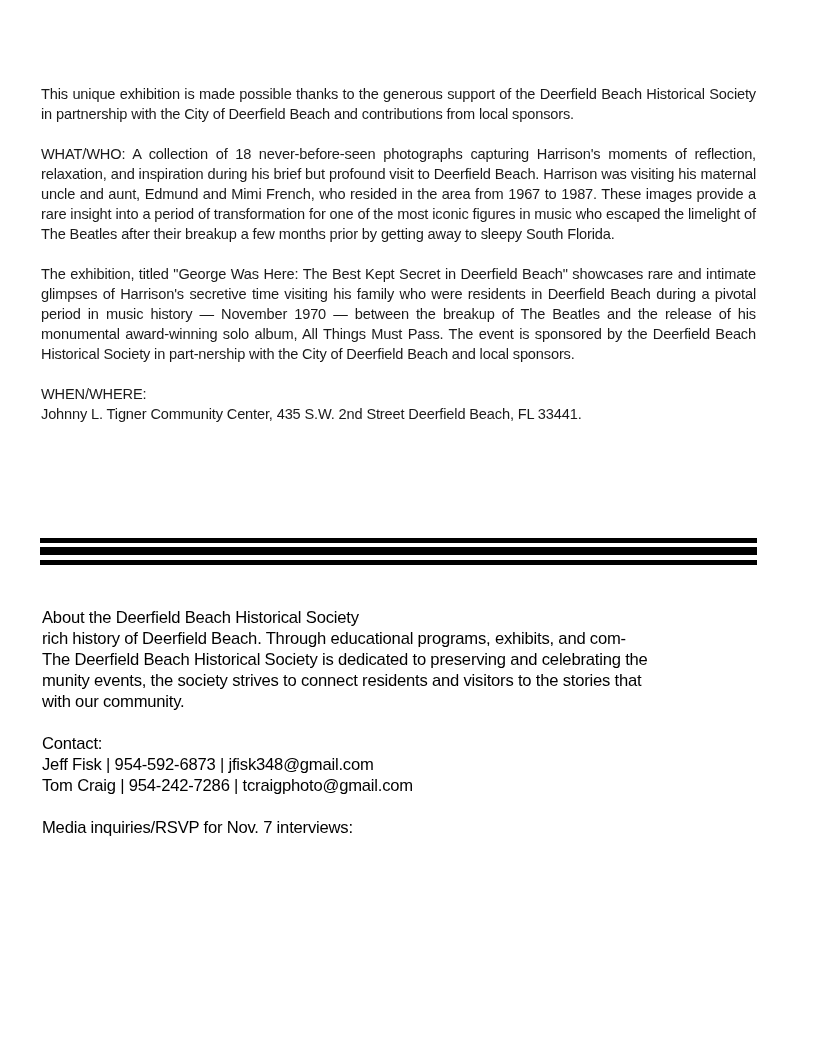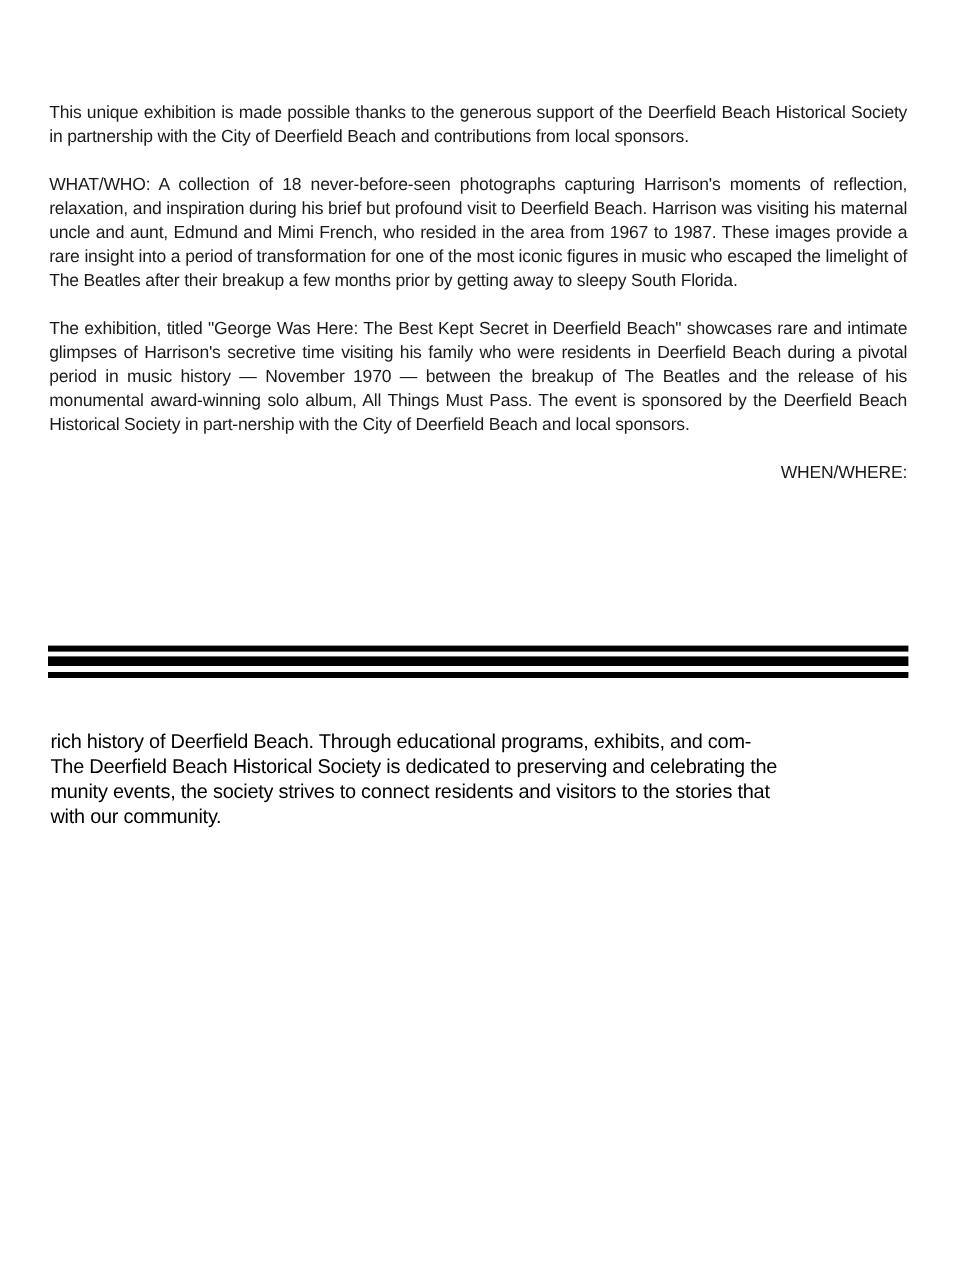--- a/index.html
+++ b/index.html
@@ -5,21 +5,21 @@
   html, body { margin: 0; padding: 0; background: #ffffff; }
   body { width: 816px; height: 1056px; position: relative; overflow: hidden; color: #111; }
   .page { position: absolute; left: 0; top: 0; width: 816px; height: 961px; }
   .sec1 {
     position: absolute; left: 41px; top: 84px; width: 715px;
     font-family: "Liberation Sans", sans-serif;
     font-size: 14.6px; line-height: 20px; color: #1a1a1a;
     letter-spacing: -0.15px;
   }
   .sec1 p { margin: 0 0 20px 0; text-align: justify; }
-  .sec1 p.last { margin-bottom: 4px; text-align: right; }
+  .sec1 p.last { margin-bottom: 4px; text-align: left; }
   .sec1 .line { display: block; }
   .divider { position: absolute; left: 40px; width: 717px; background: #000; }
   .bar1 { top: 538px; height: 5px; }
   .bar2 { top: 547px; height: 8px; }
   .bar3 { top: 560px; height: 5px; }
   .sec2 {
     position: absolute; left: 42px; top: 607px; width: 716px;
     font-family: "Liberation Sans", sans-serif;
     font-size: 16.6px; line-height: 21px; color: #000;
     letter-spacing: -0.2px;
@@ -31,31 +31,39 @@
 <body>
 
 <div class="page">
 
   <div class="sec1">
     <p>This unique exhibition is made possible thanks to the generous support of the Deerfield Beach Historical Society in partnership with the City of Deerfield Beach and contributions from local sponsors.</p>
     <p>WHAT/WHO: A collection of 18 never-before-seen photographs capturing Harrison's moments of reflection, relaxation, and inspiration during his brief but profound visit to Deerfield Beach. Harrison was visiting his maternal uncle and aunt, Edmund and Mimi French, who resided in the area from 1967 to 1987. These images provide a rare insight into a period of transformation for one of the most iconic figures in music who escaped the limelight of The Beatles after their breakup a few months prior by getting away to sleepy South Florida.</p>
     <p>The exhibition, titled "George Was Here: The Best Kept Secret in Deerfield Beach" showcases rare and intimate glimpses of Harrison's secretive time visiting his family who were residents in Deerfield Beach during a pivotal period in music history — November 1970 — between the breakup of The Beatles and the release of his monumental award-winning solo album, All Things Must Pass. The event is sponsored by the Deerfield Beach Historical Society in part-nership with the City of Deerfield Beach and local sponsors.</p>
     <p class="last">
       <span class="line">WHEN/WHERE:</span>
+      <span class="line">Johnny L. Tigner Community Center, 435 S.W. 2nd Street Deerfield Beach, FL 33441.</span>
     </p>
   </div>
 
   <div class="divider bar1"></div>
   <div class="divider bar2"></div>
   <div class="divider bar3"></div>
 
   <div class="sec2">
     <p>
+      <span class="line">About the Deerfield Beach Historical Society</span>
       <span class="line">rich history of Deerfield Beach. Through educational programs, exhibits, and com-</span>
       <span class="line">The Deerfield Beach Historical Society is dedicated to preserving and celebrating the</span>
       <span class="line">munity events, the society strives to connect residents and visitors to the stories that</span>
       <span class="line">with our community.</span>
     </p>
     <p>
+      <span class="line">Contact:</span>
+      <span class="line">Jeff Fisk | 954-592-6873 | jfisk348@gmail.com</span>
+      <span class="line">Tom Craig | 954-242-7286 | tcraigphoto@gmail.com</span>
+    </p>
+    <p>
+      <span class="line">Media inquiries/RSVP for Nov. 7 interviews:</span>
     </p>
   </div>
 
 </div>
 
 </body></html>

